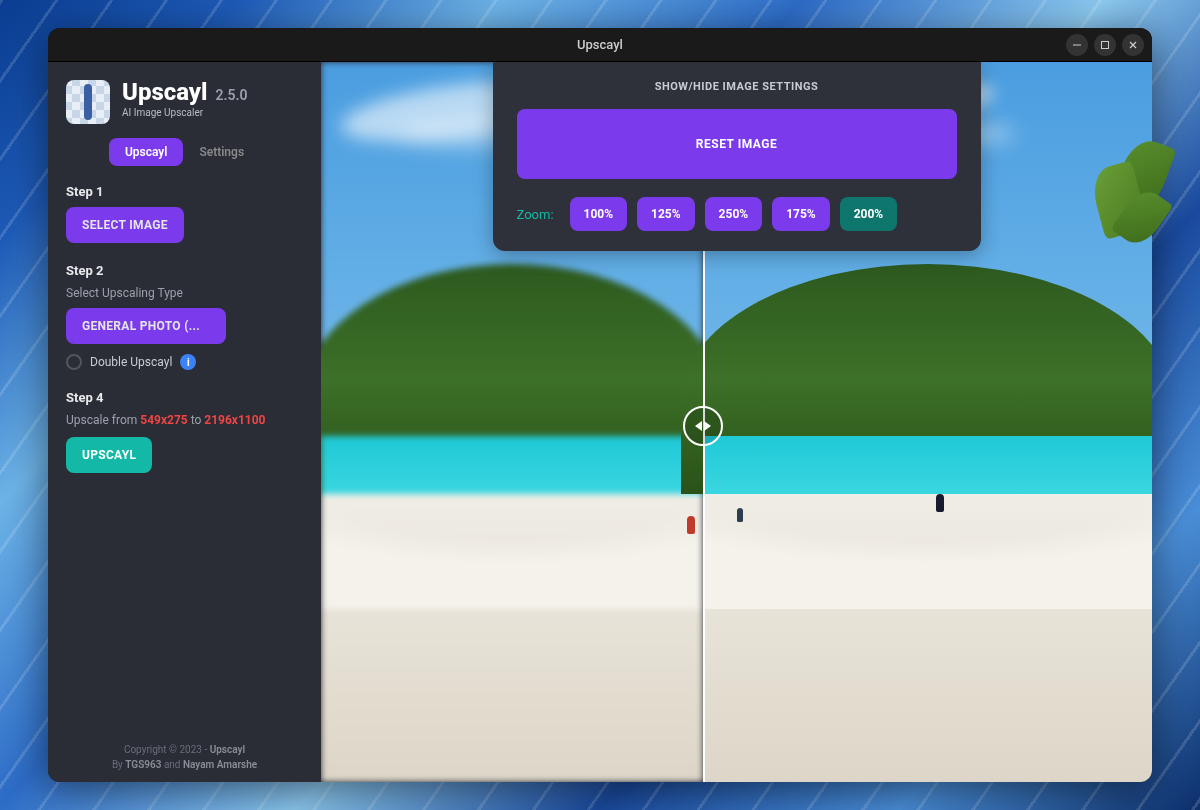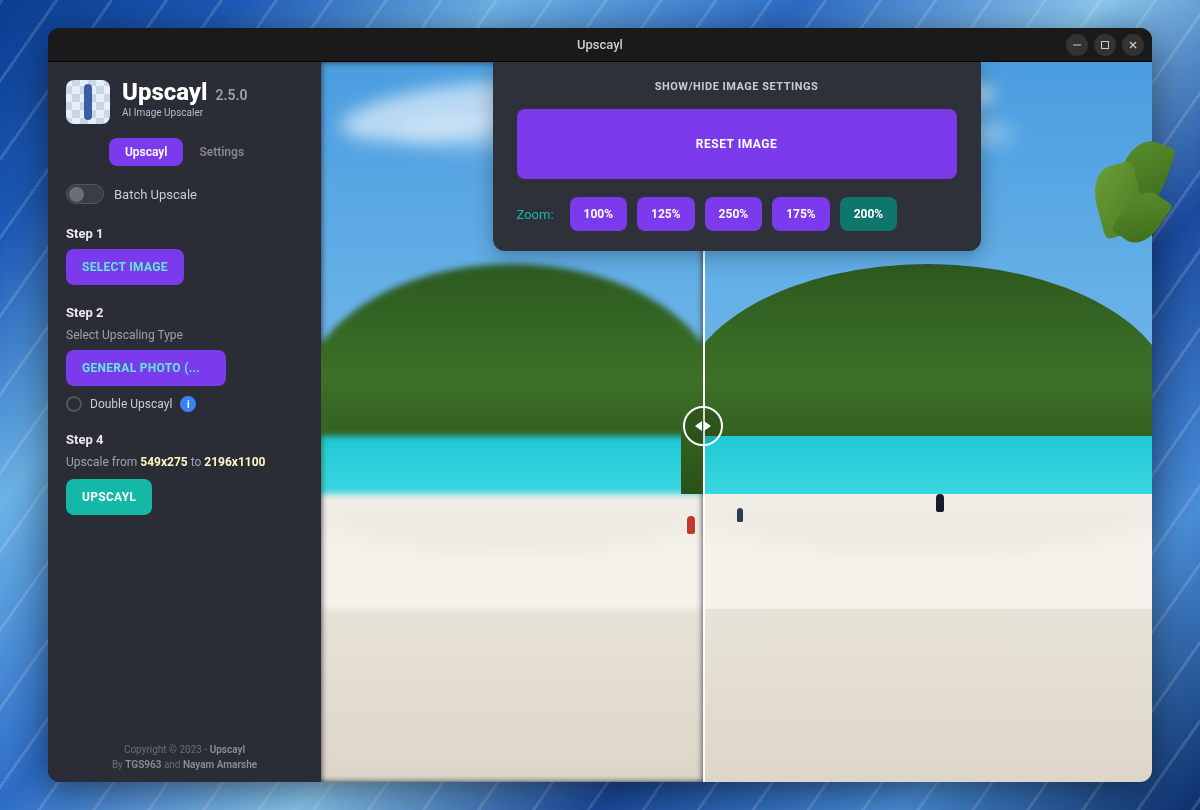--- a/index.html
+++ b/index.html
@@ -67,36 +67,36 @@
 }
 .toggle-label { font-size: 13px; color: #c9cbd1; }
 .step { margin-bottom: 20px; }
 .step-title { font-size: 13px; font-weight: 700; color: #e8e9ec; margin-bottom: 8px; }
 .step-sub { font-size: 12px; color: #9ca0aa; margin-bottom: 8px; }
 .btn {
   display: inline-block; padding: 11px 16px; border-radius: 8px;
   font-size: 12px; font-weight: 700; letter-spacing: 0.3px; cursor: pointer;
   text-transform: uppercase;
 }
-.btn-purple { background: #7c3aed; color: #5eead4; }
+.btn-purple { background: #7c3aed; color: #e5e5e5; }
 .btn-teal { background: #14b8a6; color: #fff; }
 .btn-wide { min-width: 160px; text-align: left; }
 .check-row { display: flex; align-items: center; gap: 8px; margin-top: 10px; }
 .checkbox {
   width: 16px; height: 16px; border-radius: 50%; border: 2px solid #52555e;
   cursor: pointer;
 }
 .check-label { font-size: 12px; color: #c9cbd1; }
 .info-badge {
   width: 16px; height: 16px; border-radius: 50%; background: #3b82f6;
   color: #fff; font-size: 10px; font-weight: 700; display: inline-flex;
   align-items: center; justify-content: center;
 }
 .upscale-note { font-size: 12px; color: #9ca0aa; margin-bottom: 10px; }
-.upscale-note b { color: #fef9c3; font-weight: 700; }
+.upscale-note b { color: #ef4444; font-weight: 700; }
 .footer { margin-top: auto; text-align: center; font-size: 10px; color: #6b6e78; line-height: 1.5; }
 .footer b { color: #8a8d96; font-weight: 600; }
 .main { flex: 1; position: relative; overflow: hidden; }
 .image-area { position: absolute; inset: 0; }
 .img-left, .img-right { position: absolute; top: 0; bottom: 0; }
 .img-left { left: 0; width: 46%; filter: blur(3px); }
 .img-right { left: 46%; right: 0; }
 .sky {
   position: absolute; top: 0; left: 0; right: 0; height: 40%;
   background: linear-gradient(180deg, #4a9de0 0%, #6bb4e8 100%);
@@ -219,24 +219,20 @@
           </div>
           <span class="app-tagline">AI Image Upscaler</span>
         </div>
       </div>
 
       <div class="tabs">
         <div class="tab active">Upscayl</div>
         <div class="tab">Settings</div>
       </div>
 
-      <div class="toggle-row">
-        <div class="toggle"></div>
-        <span class="toggle-label">Batch Upscale</span>
-      </div>
 
       <div class="step">
         <div class="step-title">Step 1</div>
         <div class="btn btn-purple">SELECT IMAGE</div>
       </div>
 
       <div class="step">
         <div class="step-title">Step 2</div>
         <div class="step-sub">Select Upscaling Type</div>
         <div class="btn btn-purple btn-wide">GENERAL PHOTO (...</div>

